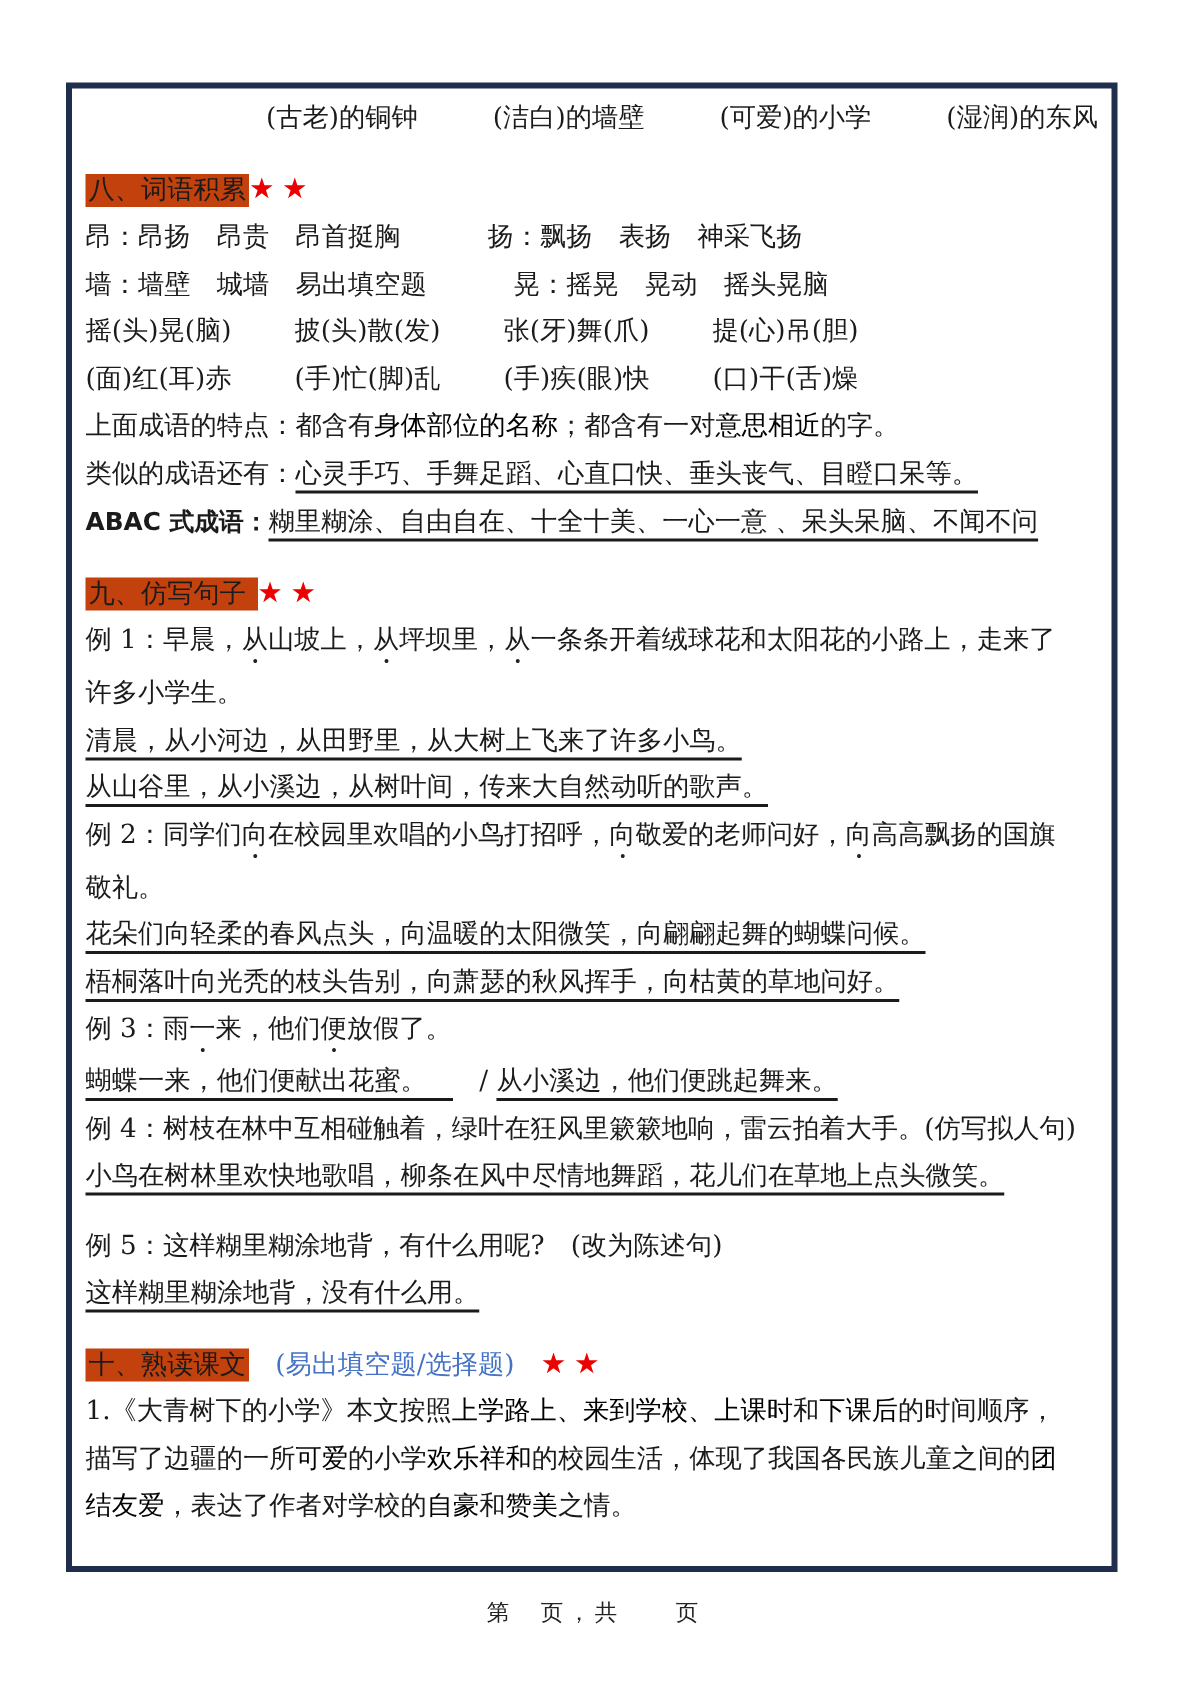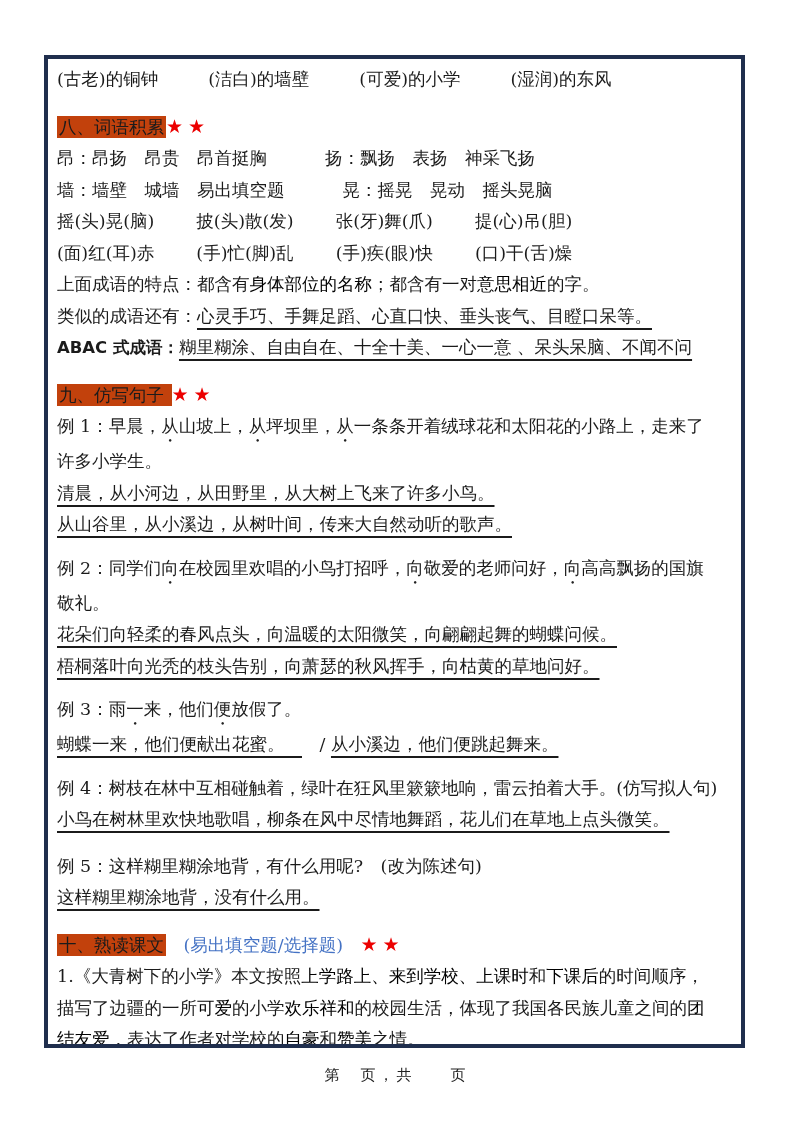--- a/index.html
+++ b/index.html
@@ -10,25 +10,25 @@
   .sheet{
     position:absolute;left:44px;top:55px;width:701px;height:993px;
     box-sizing:border-box;border:4px solid #1f2e4d;background:#fff;
     padding:5px 9px 0 9px;overflow:hidden;
   }
   .line{
     font-size:17.5px;line-height:31.5px;color:#1b1b1b;
     white-space:nowrap;
   }
   .cols{display:flex;}
-  .g50{gap:50px;}
+  .g50{gap:50px;justify-content:flex-end;}
   .g58{gap:58px;}
   .g42{gap:42px;}
   .head{margin-top:15px;}
-  .gap{margin-top:12px;}
+  .gap{}
   .gap-lg{margin-top:15px;}
   .seg-p{}
   .seg-hl{background:#c2410c;padding:1px 2px;}
   .seg-star{
     color:#ec0000;font-size:19px;letter-spacing:5px;
     font-family:"DejaVu Sans","Liberation Sans",sans-serif;
   }
   .seg-u{
     text-decoration:underline;text-underline-offset:6px;
     text-decoration-thickness:1.5px;

